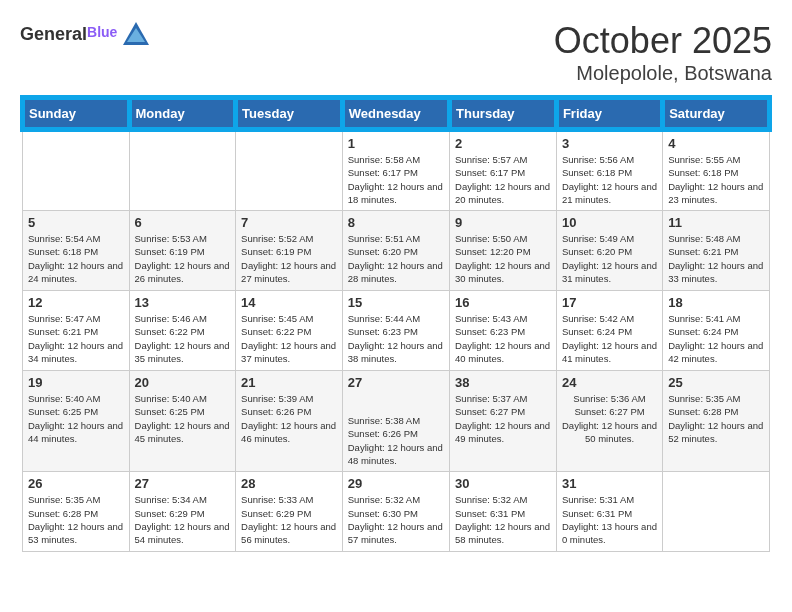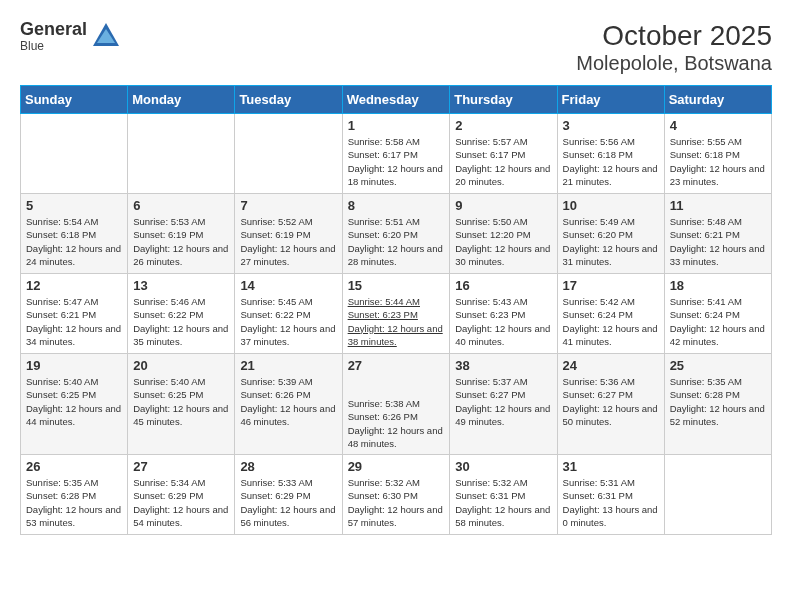--- a/index.html
+++ b/index.html
@@ -15,63 +15,62 @@
       align-items: flex-start;
       justify-content: space-between;
       margin-bottom: 10px;
     }
     .logo {
       display: flex;
       align-items: center;
     }
     .logo-text {
       display: flex;
-      flex-direction: column;
       line-height: 1.1;
     }
     .logo-general {
       font-size: 18px;
       font-weight: bold;
       color: #333;
     }
     .logo-blue {
-      font-size: 12px;
-      font-weight: normal;
-      color: #404040;
+      font-size: 14px;
+      font-weight: bold;
+      color: #8b5cf6;
     }
     .logo-icon {
       width: 30px;
       height: 30px;
       margin-left: 4px;
     }
     .title-section {
       text-align: right;
     }
     .month-title {
-      font-size: 28px;
+      font-size: 36px;
       font-weight: normal;
       color: #333;
     }
     .location {
       font-size: 20px;
       color: #404040;
     }
     .calendar {
       width: 100%;
       border-collapse: collapse;
       border: 1px solid #ccc;
     }
     .calendar th {
       background-color: #2a6ab0;
       color: white;
       padding: 6px 4px;
       text-align: left;
       font-size: 13px;
       font-weight: bold;
-      border: 1px solid #0ea5e9;
+      border: 5px solid #0ea5e9;
     }
     .calendar td {
       border: 1px solid #ccc;
       padding: 4px 5px;
       vertical-align: top;
       width: 108px;
       height: 80px;
       background: #fff;
     }
     .calendar tr:nth-child(even) td {
@@ -213,21 +212,21 @@
 Daylight: 12 hours and 35 minutes.</div>
         </td>
         <td>
           <span class="day-number">14</span>
           <div class="day-info" style="white-space: pre-line;">Sunrise: 5:45 AM
 Sunset: 6:22 PM
 Daylight: 12 hours and 37 minutes.</div>
         </td>
         <td>
           <span class="day-number">15</span>
-          <div class="day-info" style="white-space: pre-line; text-decoration: underline;">Sunrise: 5:44 AM
+          <div class="day-info" style="white-space: pre-line;">Sunrise: 5:44 AM
 Sunset: 6:23 PM
 Daylight: 12 hours and 38 minutes.</div>
         </td>
         <td>
           <span class="day-number">16</span>
           <div class="day-info" style="white-space: pre-line;">Sunrise: 5:43 AM
 Sunset: 6:23 PM
 Daylight: 12 hours and 40 minutes.</div>
         </td>
         <td>
@@ -269,21 +268,21 @@
 Daylight: 12 hours and 48 minutes.</div>
         </td>
         <td>
           <span class="day-number">38</span>
           <div class="day-info" style="white-space: pre-line;">Sunrise: 5:37 AM
 Sunset: 6:27 PM
 Daylight: 12 hours and 49 minutes.</div>
         </td>
         <td>
           <span class="day-number">24</span>
-          <div class="day-info" style="white-space: pre-line;">Sunrise: 5:36 AM
+          <div class="day-info" style="white-space: pre-line; text-align: center;">Sunrise: 5:36 AM
 Sunset: 6:27 PM
 Daylight: 12 hours and 50 minutes.</div>
         </td>
         <td>
           <span class="day-number">25</span>
           <div class="day-info" style="white-space: pre-line;">Sunrise: 5:35 AM
 Sunset: 6:28 PM
 Daylight: 12 hours and 52 minutes.</div>
         </td>
       </tr>

